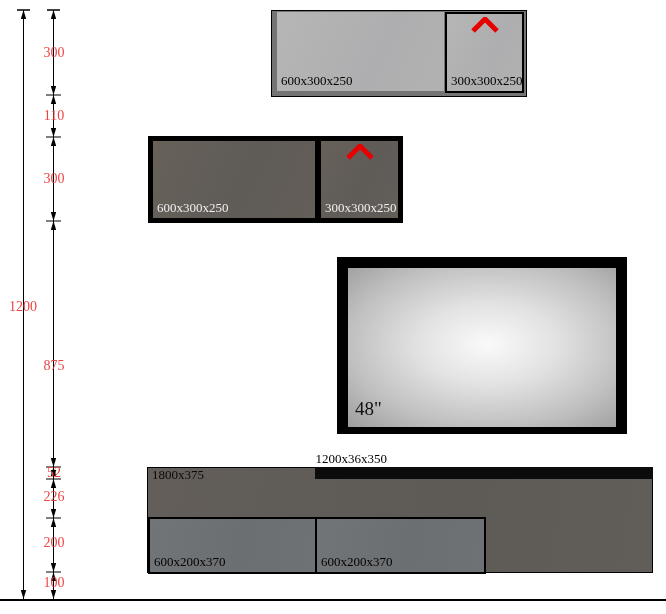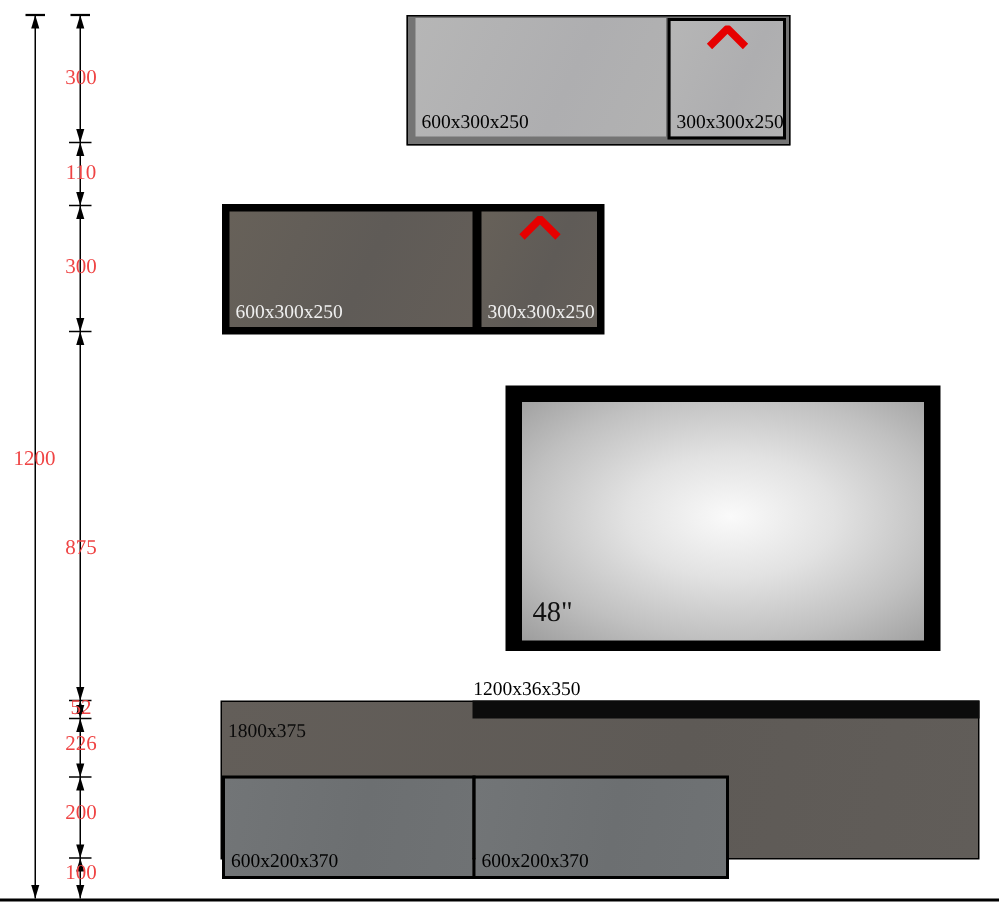--- a/index.html
+++ b/index.html
@@ -70,21 +70,21 @@
   }
   .base-shelf-label{
     position:absolute;left:313px;top:452px;width:74px;
     font:13px/14px "Liberation Serif", serif;color:#000;text-align:right;white-space:nowrap;
   }
   .base-panel-label{
     position:absolute;left:152px;top:472px;
     font:13px/14px "Liberation Serif", serif;color:#0a0a0a;white-space:nowrap;
   }
   .drawer{
-    position:absolute;top:517px;height:69px;
+    position:absolute;top:517px;height:57px;
     background:linear-gradient(100deg,#72757-7,#6d7072);
     background:linear-gradient(100deg,#727577,#6c6f71 55%,#6f7274);
     border:2px solid #000;box-sizing:border-box;
   }
   .drawer.left{left:148px;width:169px;}
   .drawer.right{left:315px;width:171px;}
 </style>
 </head>
 <body>
 
@@ -164,21 +164,21 @@
   </div>
 
   <div class="tv">
     <div class="screen">
       <span class="tv-size">48"</span>
     </div>
   </div>
 
   <span class="base-shelf-label">1200x36x350</span>
   <div class="base-panel">
-    <span class="base-panel-label" style="position:absolute;left:4px;top:12px;text-align:center;">1800x375</span>
+    <span class="base-panel-label" style="position:absolute;left:4px;top:0;text-align:center;">1800x375</span>
   </div>
   <div class="base-bar"></div>
   <div class="drawer left">
     <span class="unit-label">600x200x370</span>
   </div>
   <div class="drawer right">
     <span class="unit-label">600x200x370</span>
   </div>
 
 </div>

